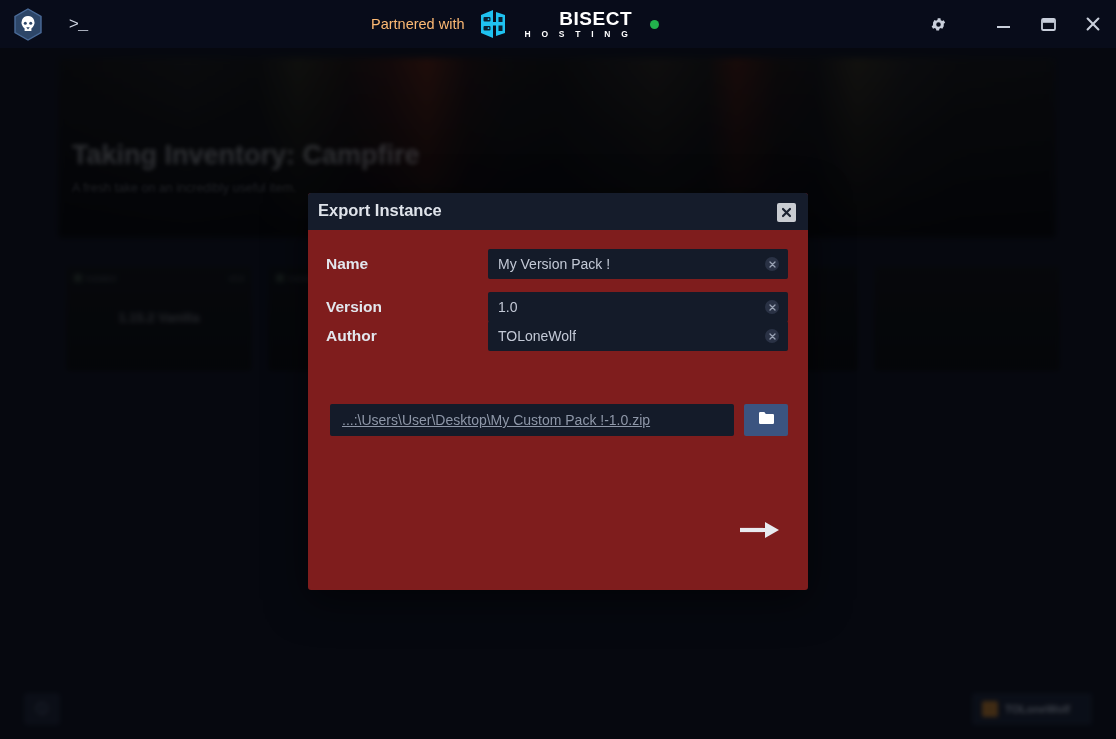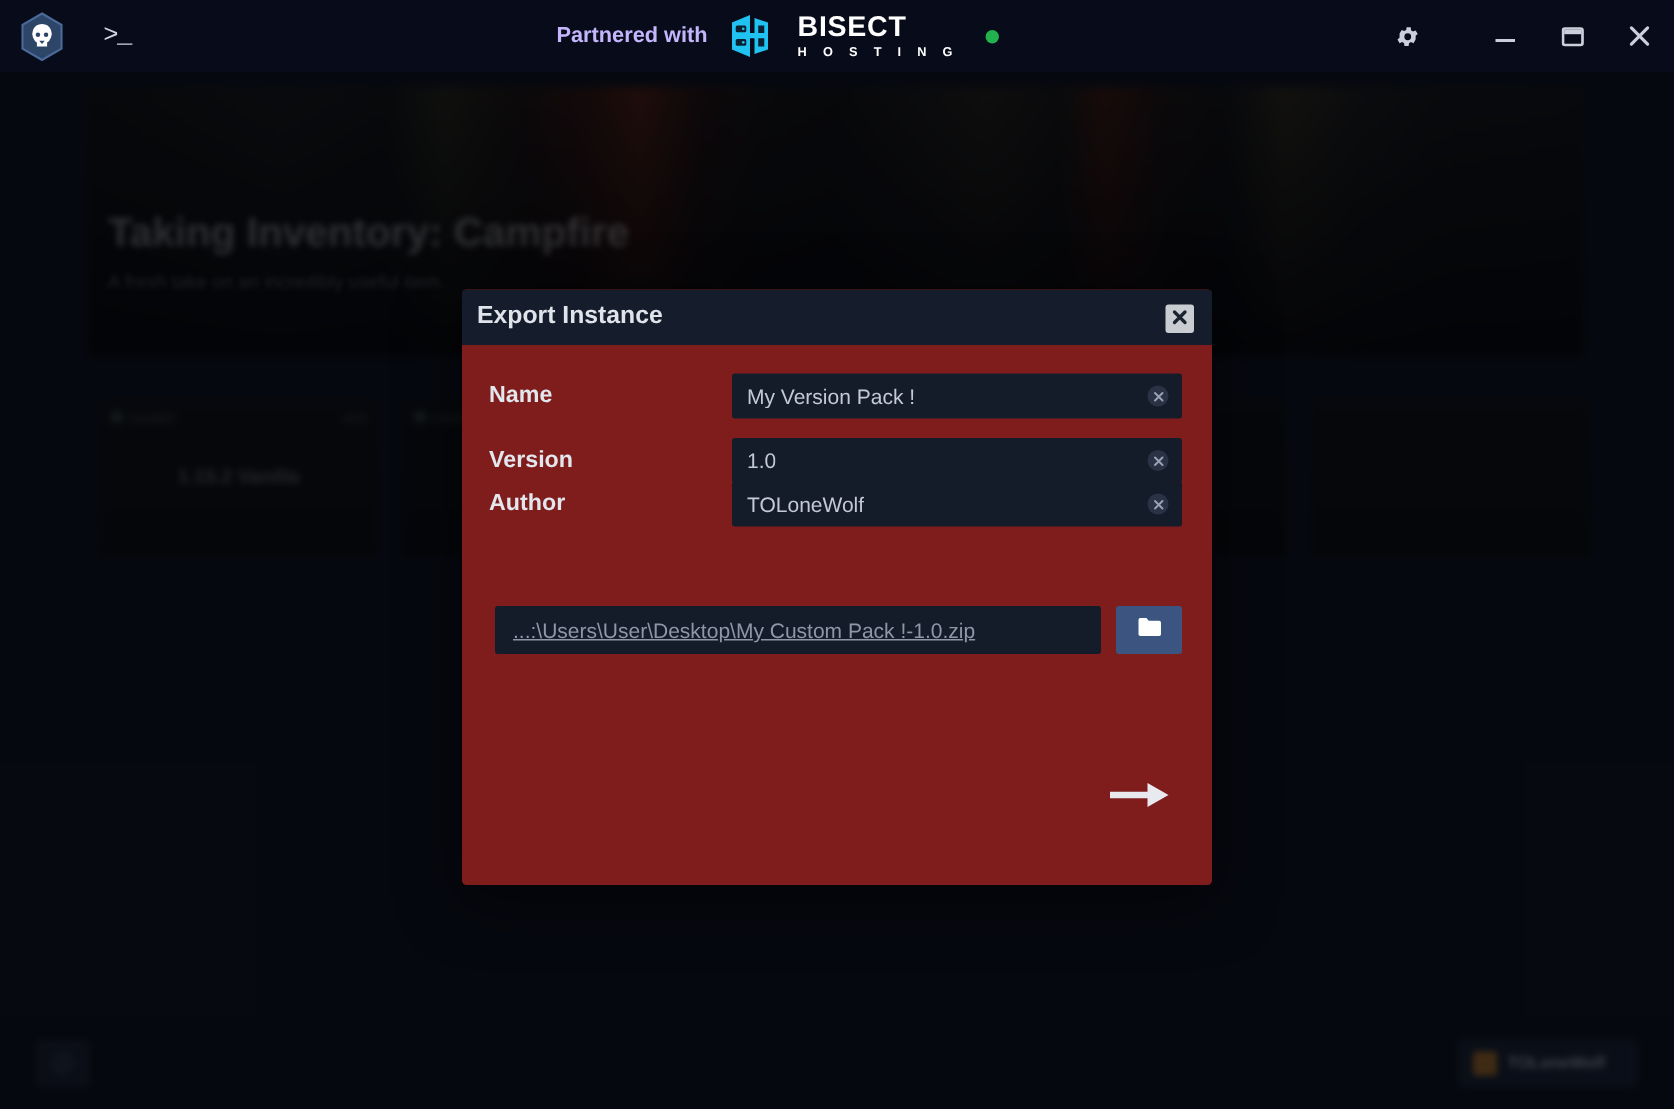--- a/index.html
+++ b/index.html
@@ -26,24 +26,24 @@
     position:absolute; left:64px; top:12px;
     width:28px; height:24px;
     display:flex; align-items:center; justify-content:center;
     color:#cfd5e2; font-family:"Liberation Mono", monospace; font-size:17px;
     letter-spacing:-1px;
   }
   #partner-wrap {
     position:absolute; left:371px; top:0; height:48px;
     display:flex; align-items:center; gap:12px;
   }
-  #partner-label { color:#c4b5fd; font-size:14.5px;font-weight:bold; }
+  #partner-label { color:#fdba74; font-size:14.5px; }
   #bisect-logo { display:flex; align-items:center; gap:8px; }
   #bisect-mark { width:40px; height:32px; }
-  #bisect-words { display:flex; flex-direction:column; gap:2px; }
+  #bisect-words { display:flex; flex-direction:column; gap:2px;text-align:right; }
   #bisect-name {
     color:#ffffff; font-size:19px; font-weight:bold;
     letter-spacing:0.5px; line-height:19px;
   }
   #bisect-sub {
     color:#ffffff; font-size:8.5px; font-weight:bold;
     letter-spacing:4.2px; line-height:9px;
   }
   #status-dot {
     width:9px; height:9px; border-radius:50%;

